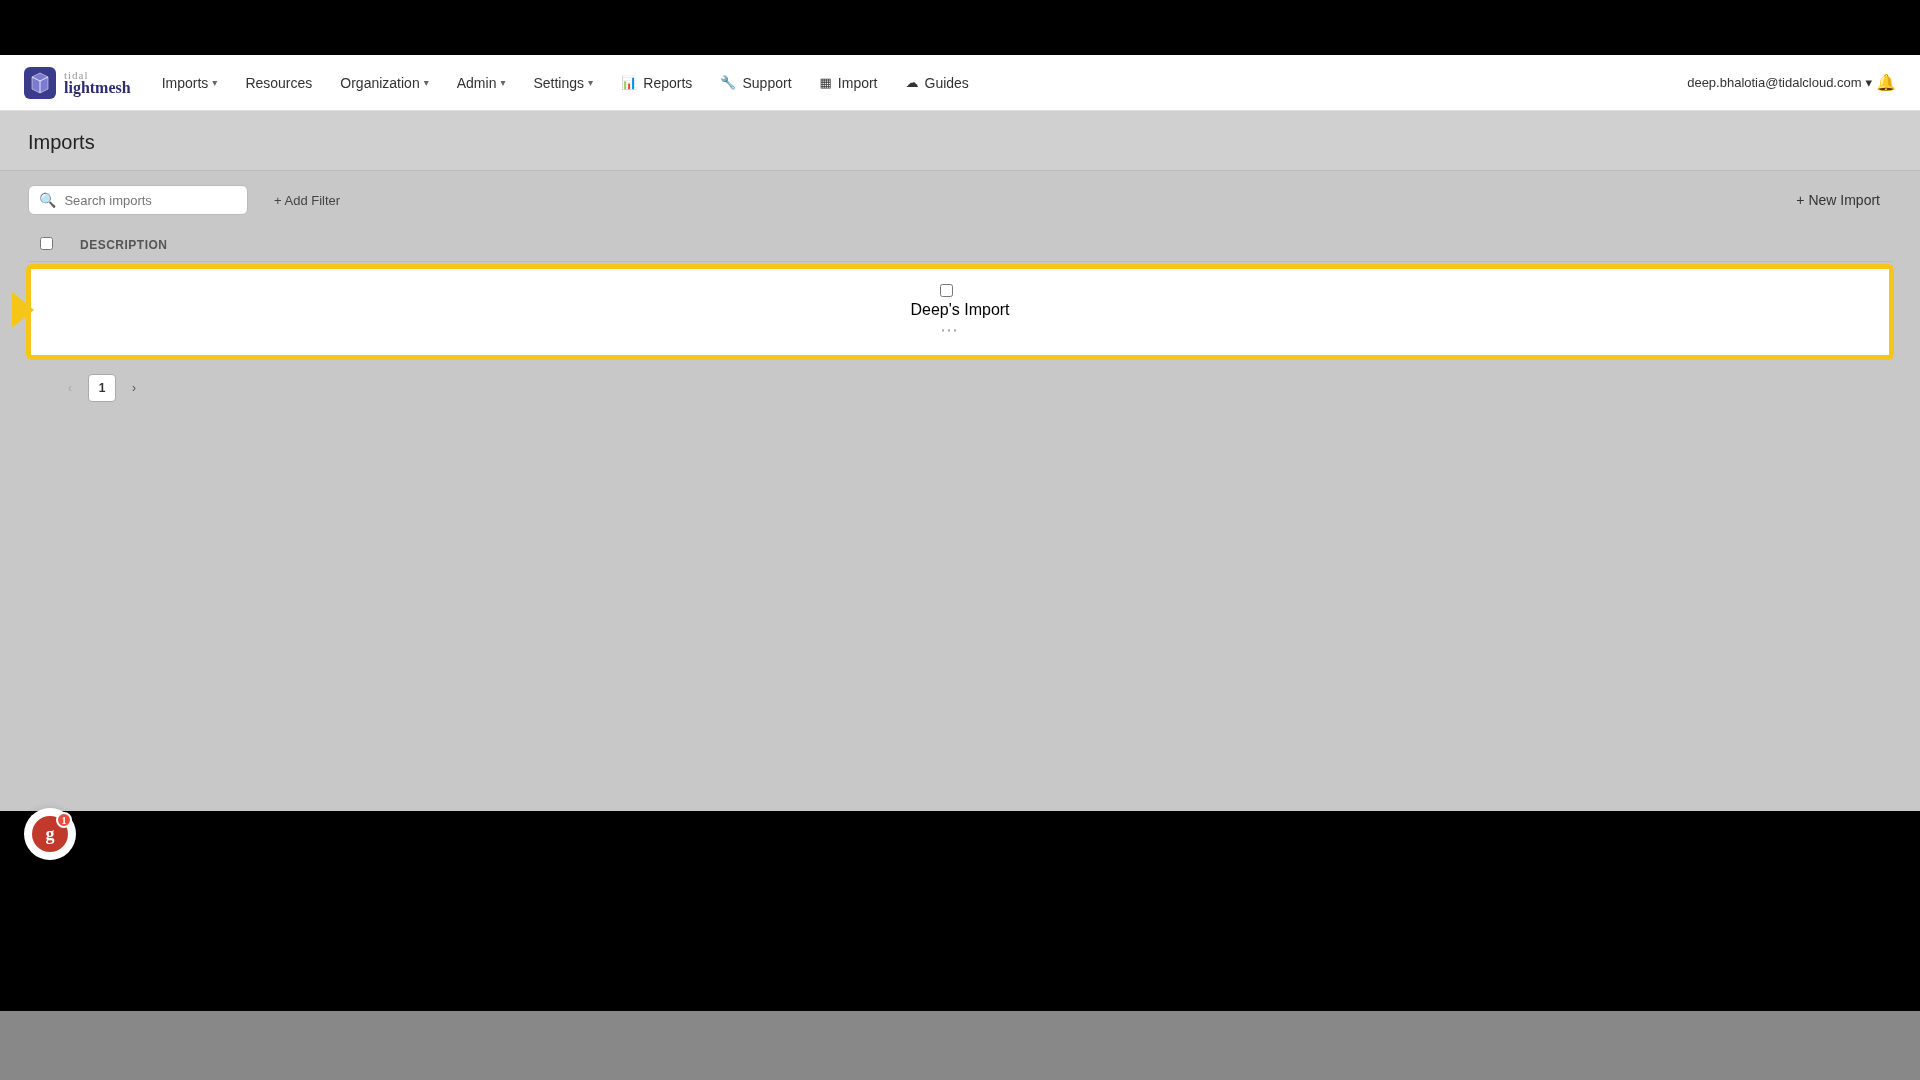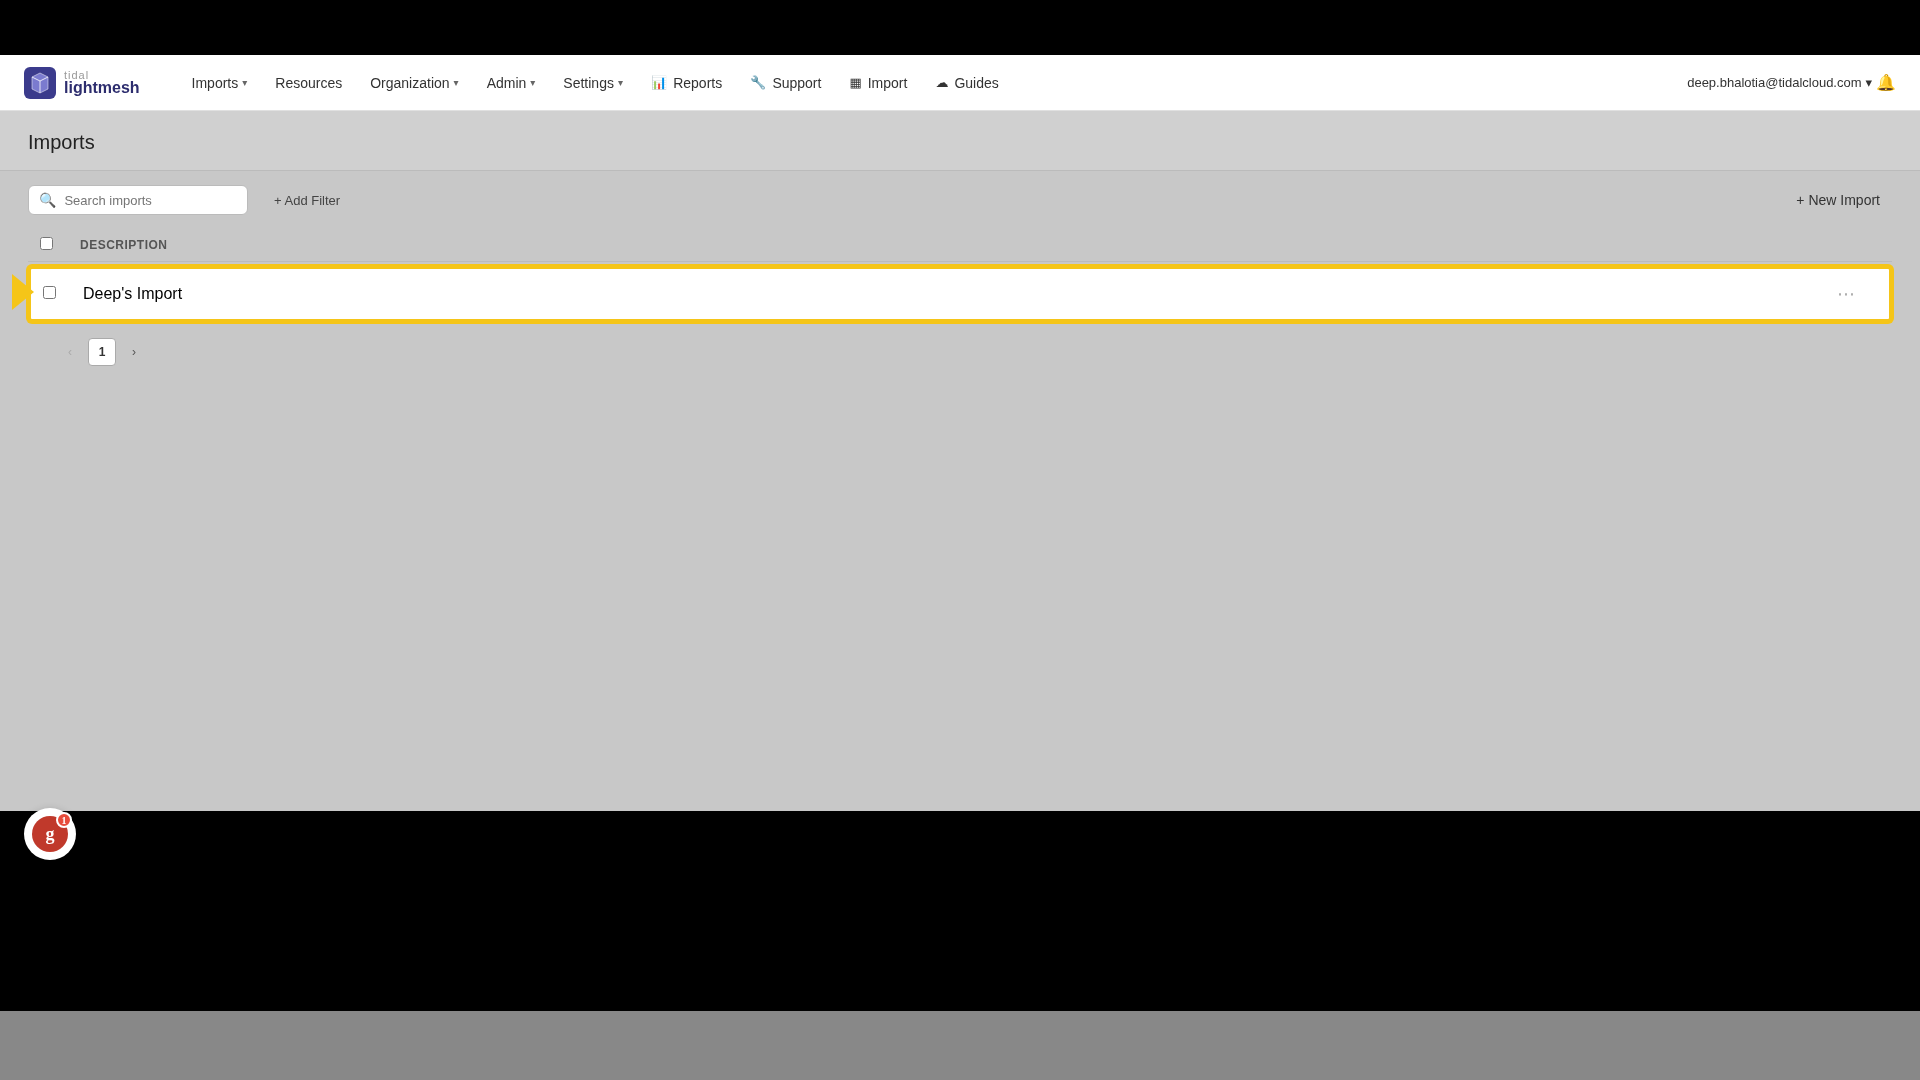--- a/index.html
+++ b/index.html
@@ -18,21 +18,22 @@
       height: 56px;
       display: flex;
       align-items: center;
       padding: 0 24px;
       border-bottom: 1px solid #e0e0e0;
     }
     .navbar-logo {
       display: flex;
       align-items: center;
       gap: 8px;
-      margin-right: 40px;
+      margin-right: 19px;
+      font-family: Liberation Serif, serif;
     }
     .logo-icon {
       width: 32px;
       height: 32px;
     }
     .navbar-nav {
       display: flex;
       align-items: center;
       gap: 4px;
       flex: 1;
@@ -339,21 +340,21 @@
       </div>
 
       <div style="position:relative; padding: 4px 0;">
 
         <div style="position:absolute; left:-16px; top:50%; transform:translateY(-50%); z-index:10;">
           <svg width="22" height="36" viewBox="0 0 22 36">
             <polygon points="0,0 22,18 0,36" fill="#f5c518"></polygon>
           </svg>
         </div>
 
-        <div style="border: 3px solid #f5c518; border-radius: 4px; background: #fff; display:flex; align-items:center; padding: 14px 12px; box-shadow: 0 0 0 2px #f5c518;">
+        <div style="border: 3px solid #f5c518; border-radius: 4px; background: #fff; display:flex; align-items:center; padding: 14px 12px; box-shadow: 0 0 0 2px #f5c518; flex-direction: column;">
           <div class="col-check">
             <input type="checkbox" style="">
           </div>
           <div class="col-desc">Deep's Import</div>
           <div class="col-actions" style="color:#aaa;font-size:18px;cursor:pointer;">⋯</div>
         </div>
       </div>
 
       <div class="pagination">
         <div class="page-btn disabled">

